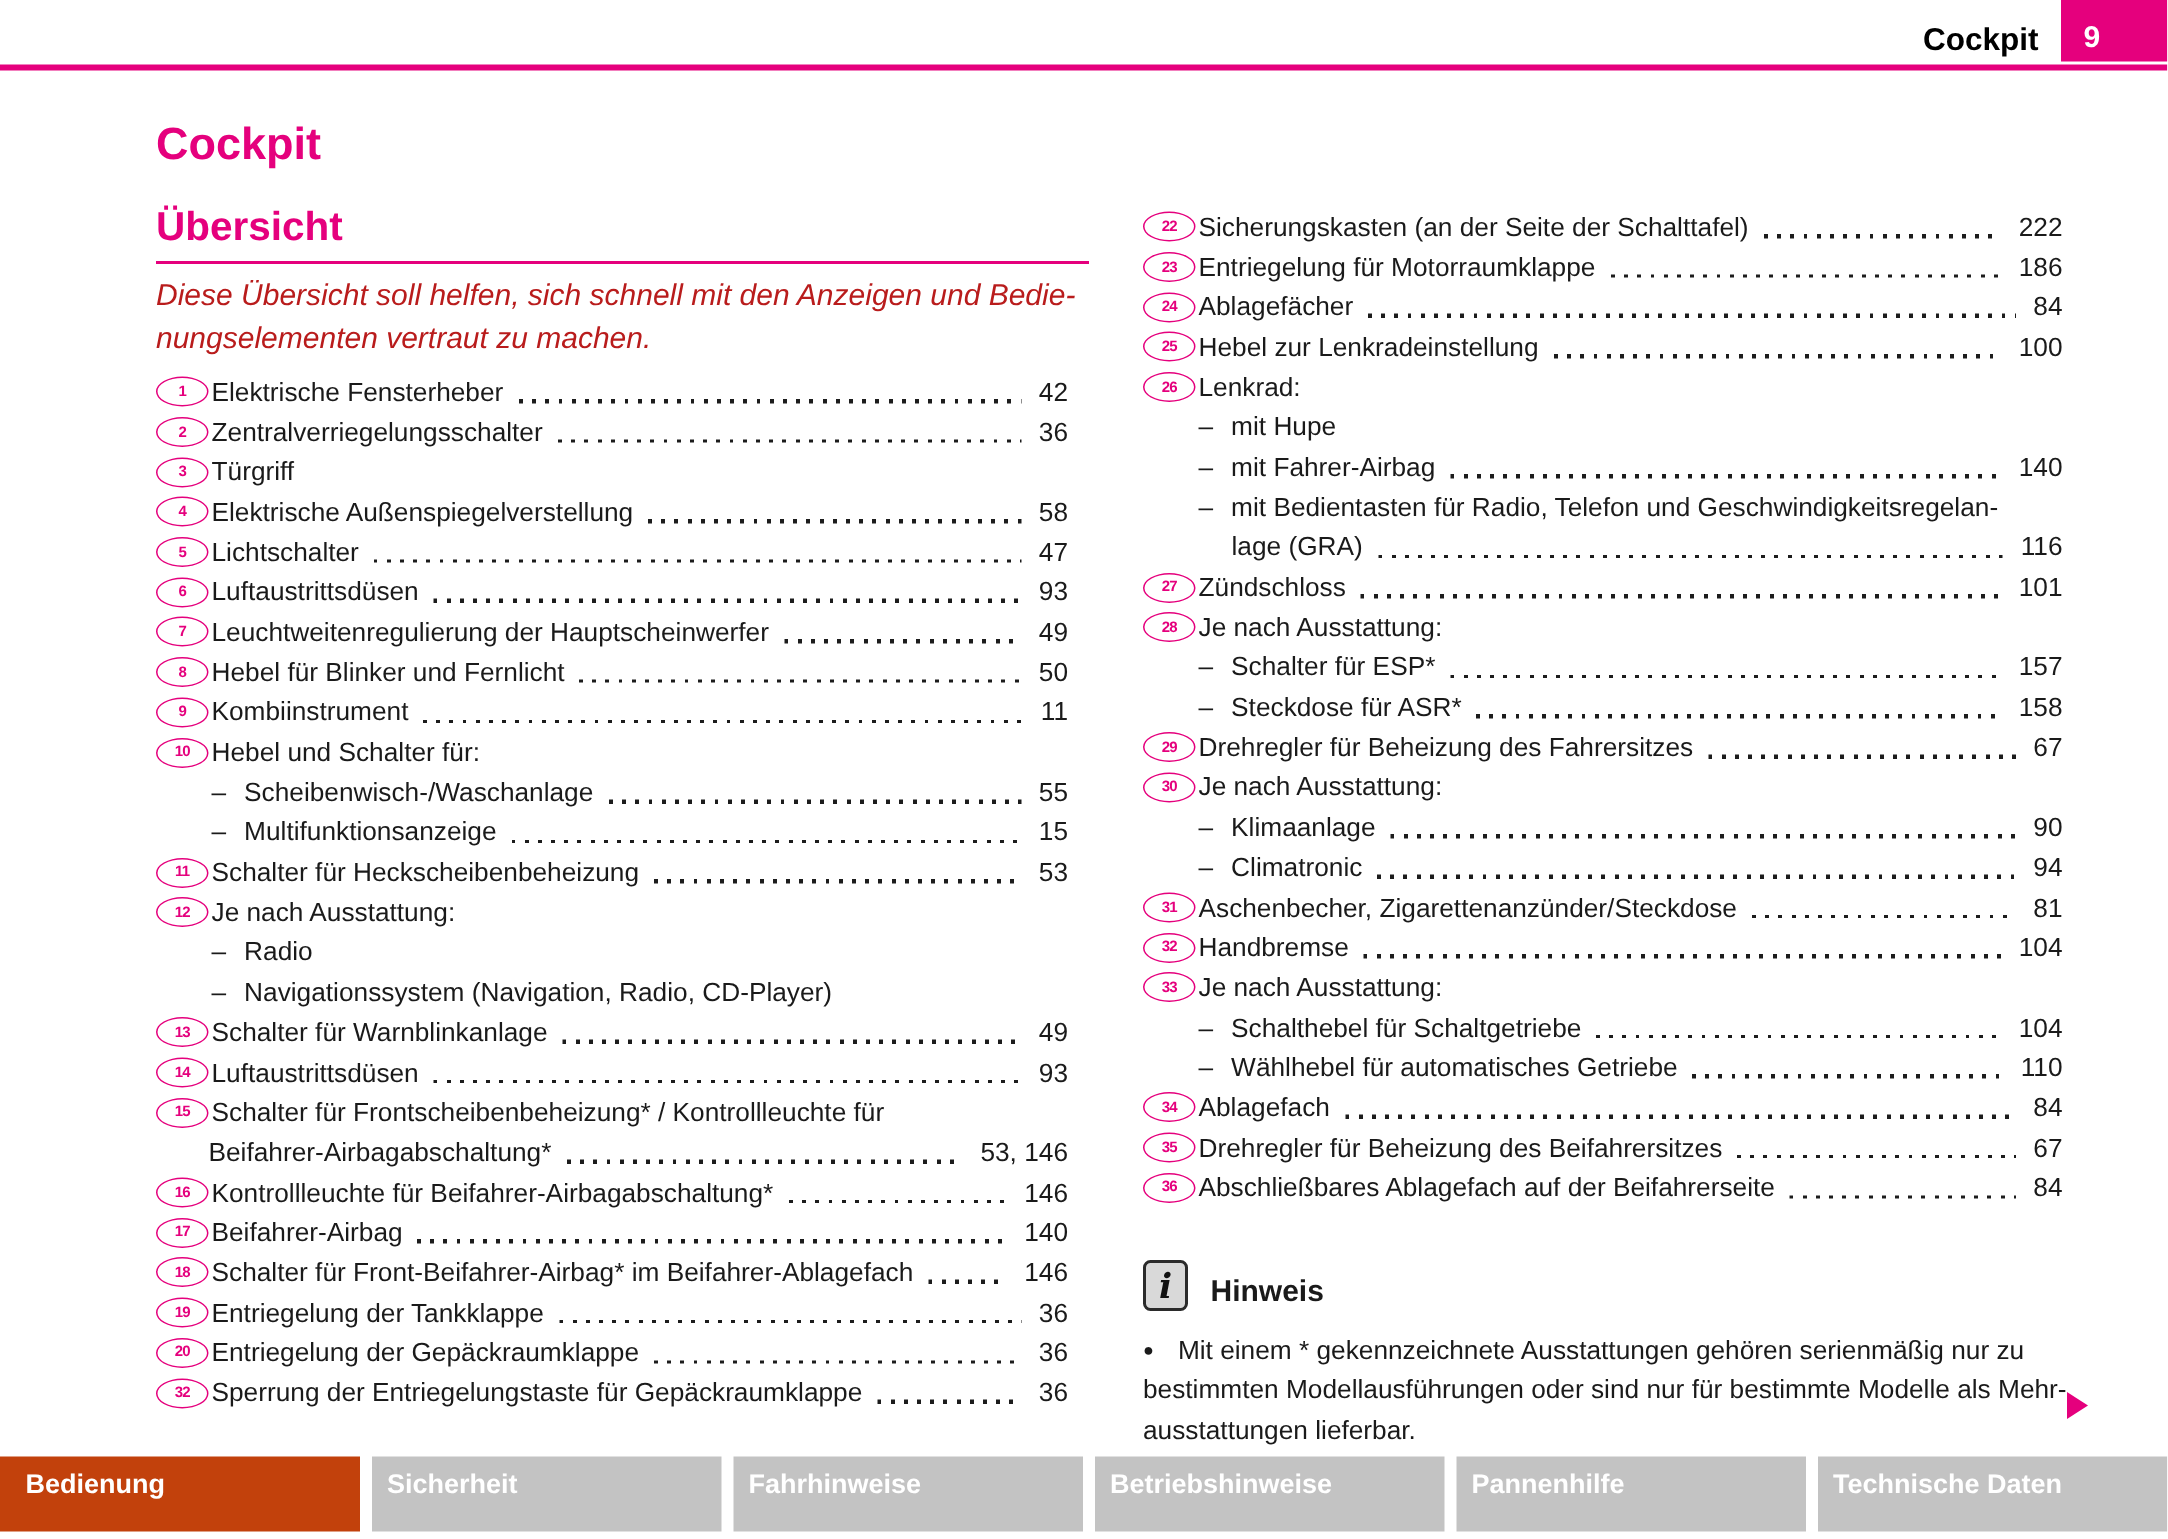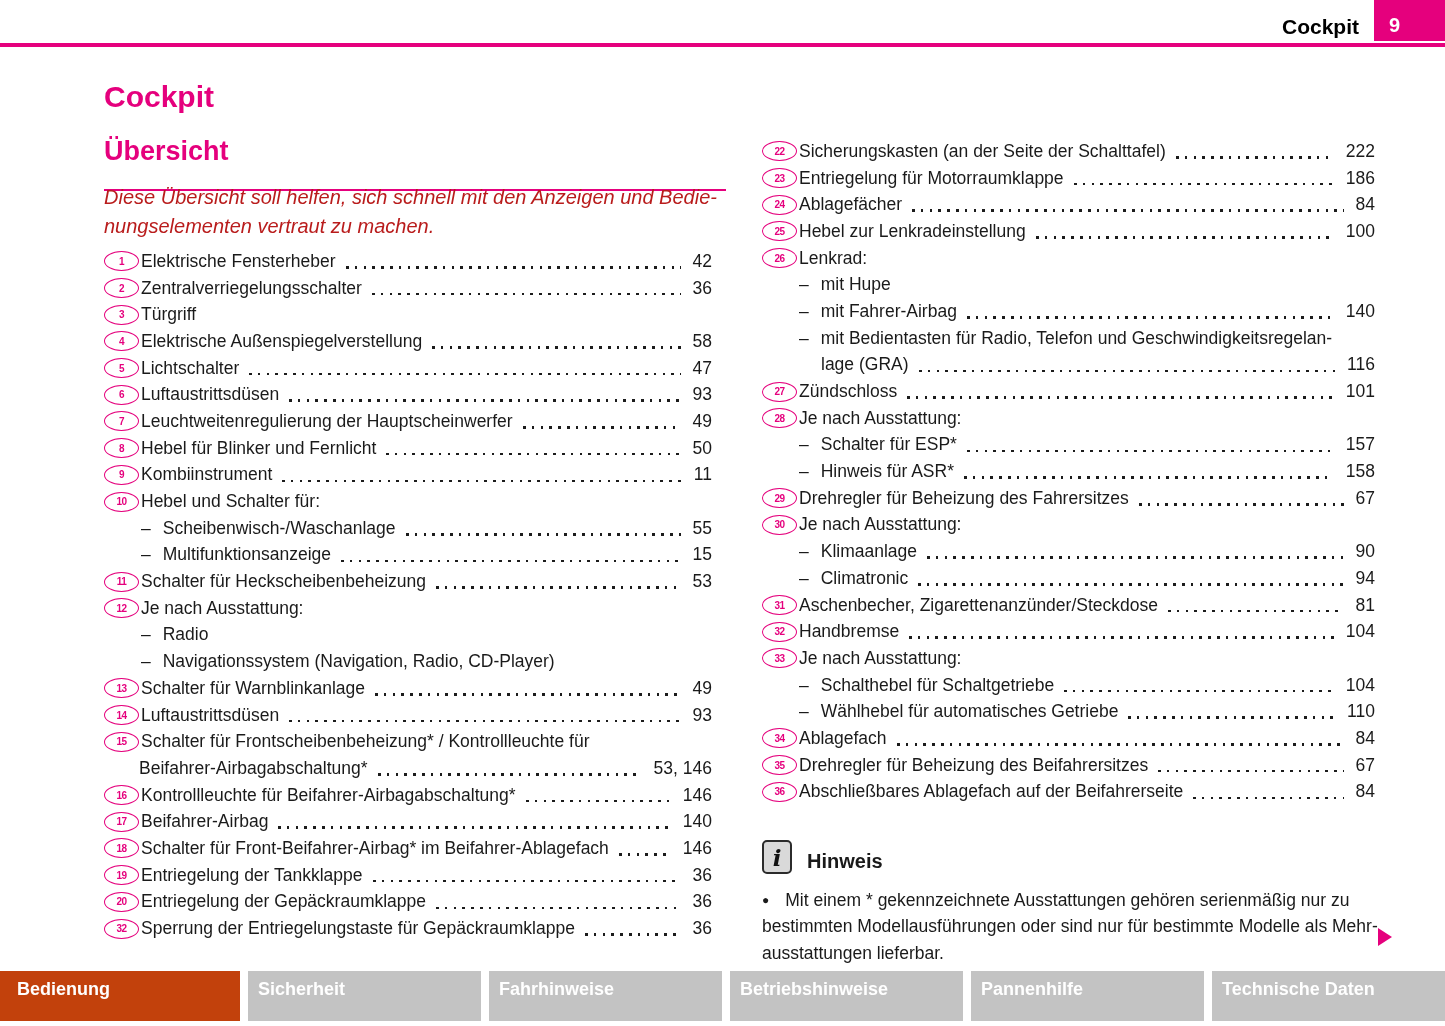--- a/index.html
+++ b/index.html
@@ -10,21 +10,21 @@
   
   .header-title{position:absolute;top:15px;right:86px;font-size:21px;font-weight:700;color:#000;}
   .page-num-box{
     position:absolute;top:0;right:0;width:71px;height:41px;background:#e5007d;
     color:#fff;font-size:20px;font-weight:700;box-sizing:border-box;padding:14px 0 0 15px;
   }
   .header-rule{position:absolute;left:0;top:43px;width:1445px;height:4px;background:#e5007d;}
   
   .doc-title{position:absolute;left:104px;top:80px;font-size:30px;font-weight:700;color:#e5007d;}
   .section-head{position:absolute;left:104px;top:136px;width:622px;}
-  .section-title{font-size:27px;font-weight:700;color:#e5007d;padding-bottom:22px;border-bottom:2.5px solid #e5007d;}
+  .section-title{font-size:27px;font-weight:700;color:#e5007d;padding-bottom:7px;border-bottom:2.5px solid #e5007d;}
   .intro{position:absolute;left:104px;top:183px;width:640px;font-style:italic;font-size:20px;line-height:29px;color:#b91c1c;}
   
   .toc{position:absolute;display:flex;flex-direction:column;}
   .toc-left{left:104px;top:248px;width:608px;}
   .toc-right{left:762px;top:138px;width:613px;}
   .row{display:flex;align-items:center;height:26.7px;font-size:17.5px;white-space:nowrap;}
   .badge{
     width:35px;height:20px;margin-right:2px;border:1.7px solid #e5007d;border-radius:50%;
     color:#e5007d;font-size:10px;font-weight:700;display:flex;align-items:center;justify-content:center;
     box-sizing:border-box;flex:none;letter-spacing:-0.5px;
@@ -280,21 +280,21 @@
         <span class="txt">Je nach Ausstattung:</span>
       </div>
       <div class="row dash-row">
         <span class="dash">–</span>
         <span class="txt">Schalter für ESP*</span>
         <span class="leader"></span>
         <span class="pg">157</span>
       </div>
       <div class="row dash-row">
         <span class="dash">–</span>
-        <span class="txt">Hinweis für ASR*</span>
+        <span class="txt">Steckdose für ASR*</span>
         <span class="leader"></span>
         <span class="pg">158</span>
       </div>
       <div class="row">
         <span class="badge">29</span>
         <span class="txt">Drehregler für Beheizung des Fahrersitzes</span>
         <span class="leader"></span>
         <span class="pg">67</span>
       </div>
       <div class="row">

